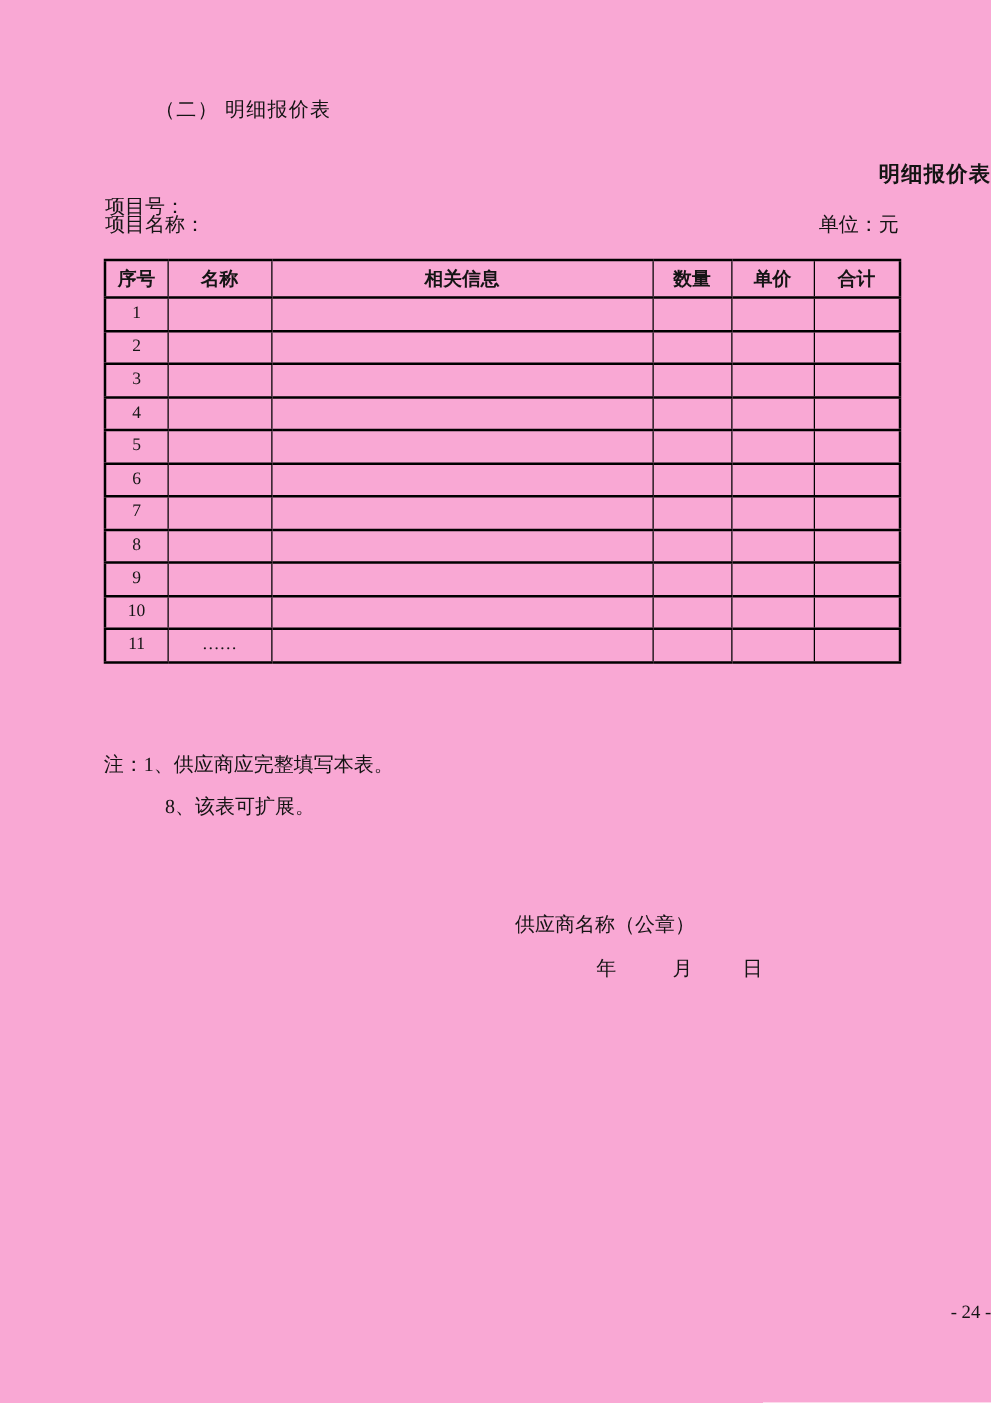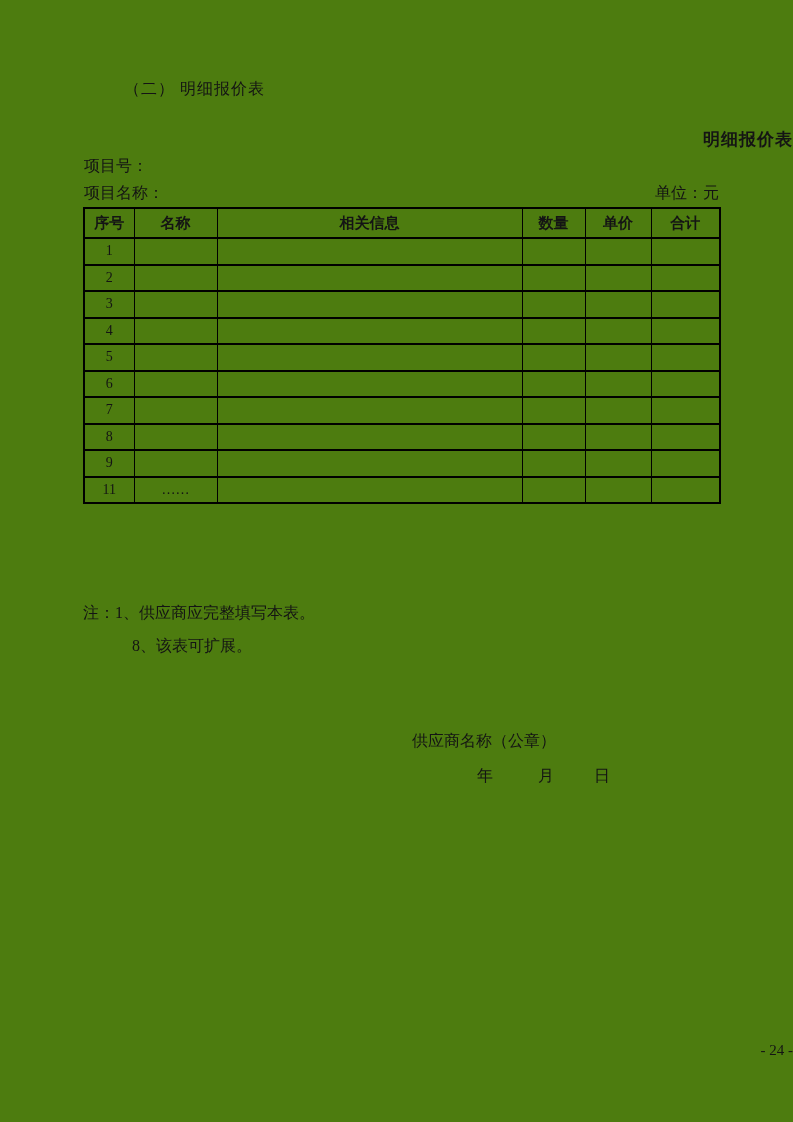--- a/index.html
+++ b/index.html
@@ -4,21 +4,21 @@
 <style>
   html, body {
     margin: 0;
     padding: 0;
     background: #ffffff;
   }
   .page {
     position: relative;
     width: 793px;
     height: 1122px;
-    background: #4d7c0f;
+    background: #f9a8d4;
     color: #141414;
     font-family: "Liberation Serif", "DejaVu Serif", serif;
     overflow: hidden;
   }
   .abs { position: absolute; line-height: 1.25; white-space: nowrap; }
 
   .section-heading {
     left: 124px;
     top: 79px;
     font-size: 16px;
@@ -34,21 +34,21 @@
     font-size: 17px;
     letter-spacing: 1px;
   }
   .project-number {
     left: 84px;
     top: 156px;
     font-size: 16px;
   }
   .meta-row {
     left: 84px;
-    top: 183px;
+    top: 171px;
     width: 635px;
     display: flex;
     justify-content: space-between;
     font-size: 16px;
   }
 
   .quote-table {
     position: absolute;
     left: 83px;
     top: 207px;
@@ -195,20 +195,28 @@
         </tr>
         <tr>
           <td>9</td>
           <td></td>
           <td></td>
           <td></td>
           <td></td>
           <td></td>
         </tr>
         <tr>
+          <td>10</td>
+          <td></td>
+          <td></td>
+          <td></td>
+          <td></td>
+          <td></td>
+        </tr>
+        <tr>
           <td>11</td>
           <td>……</td>
           <td></td>
           <td></td>
           <td></td>
           <td></td>
         </tr>
       </tbody>
   </table>
 

